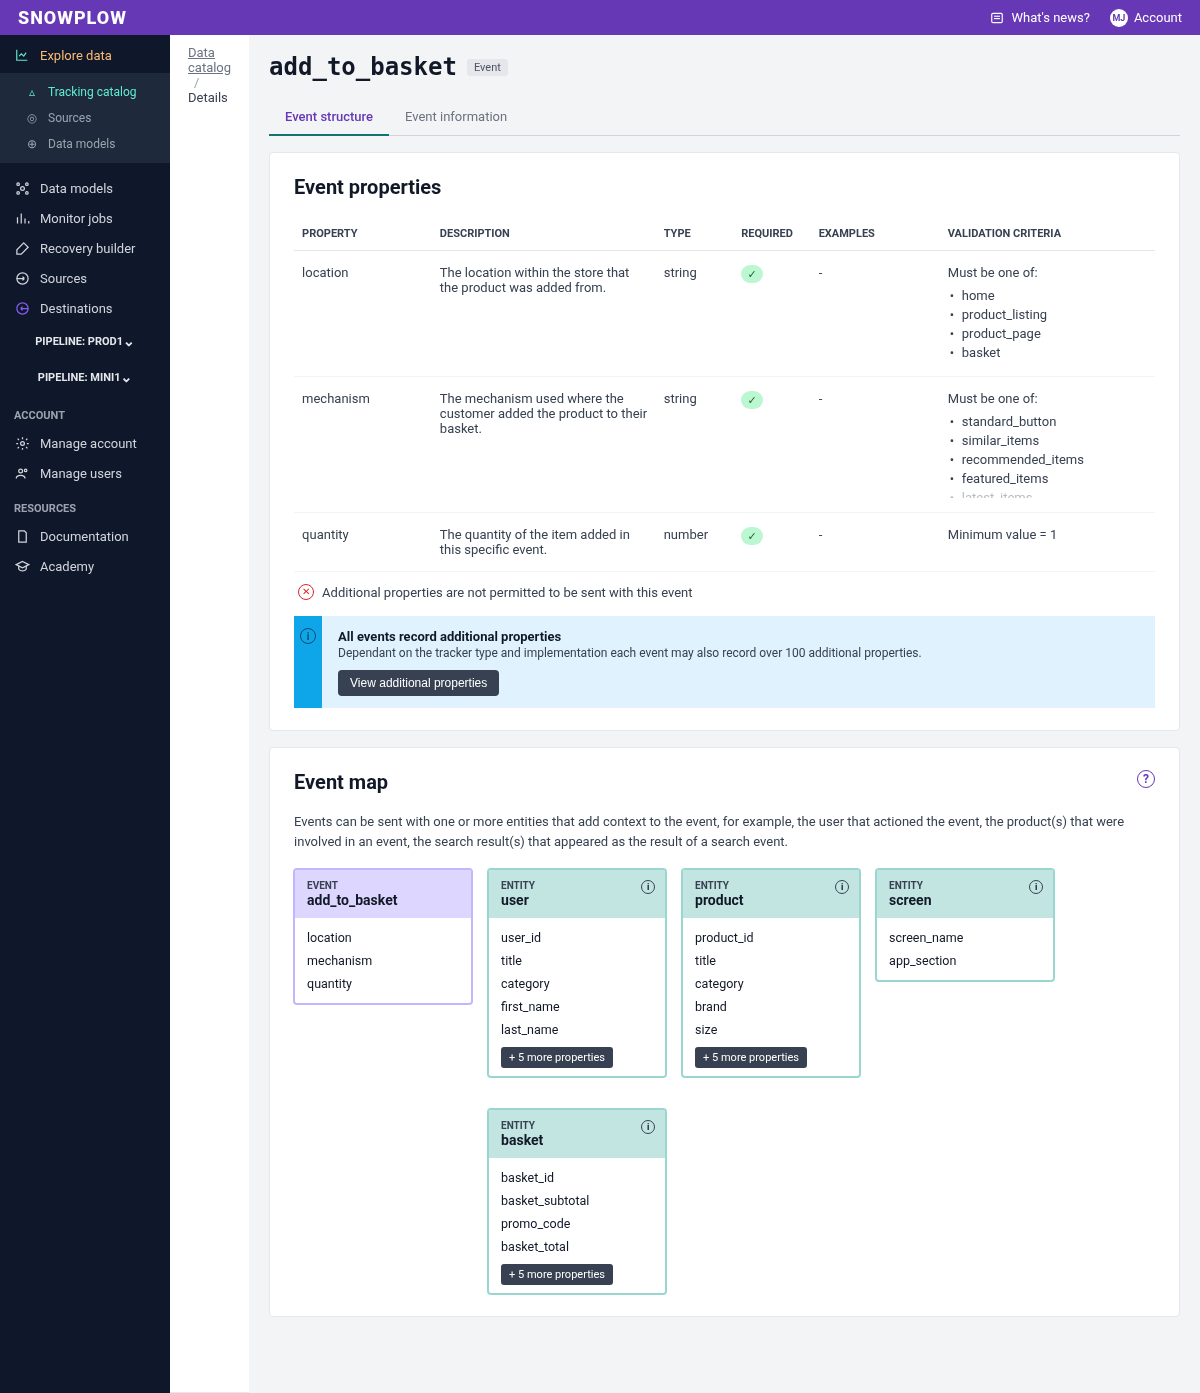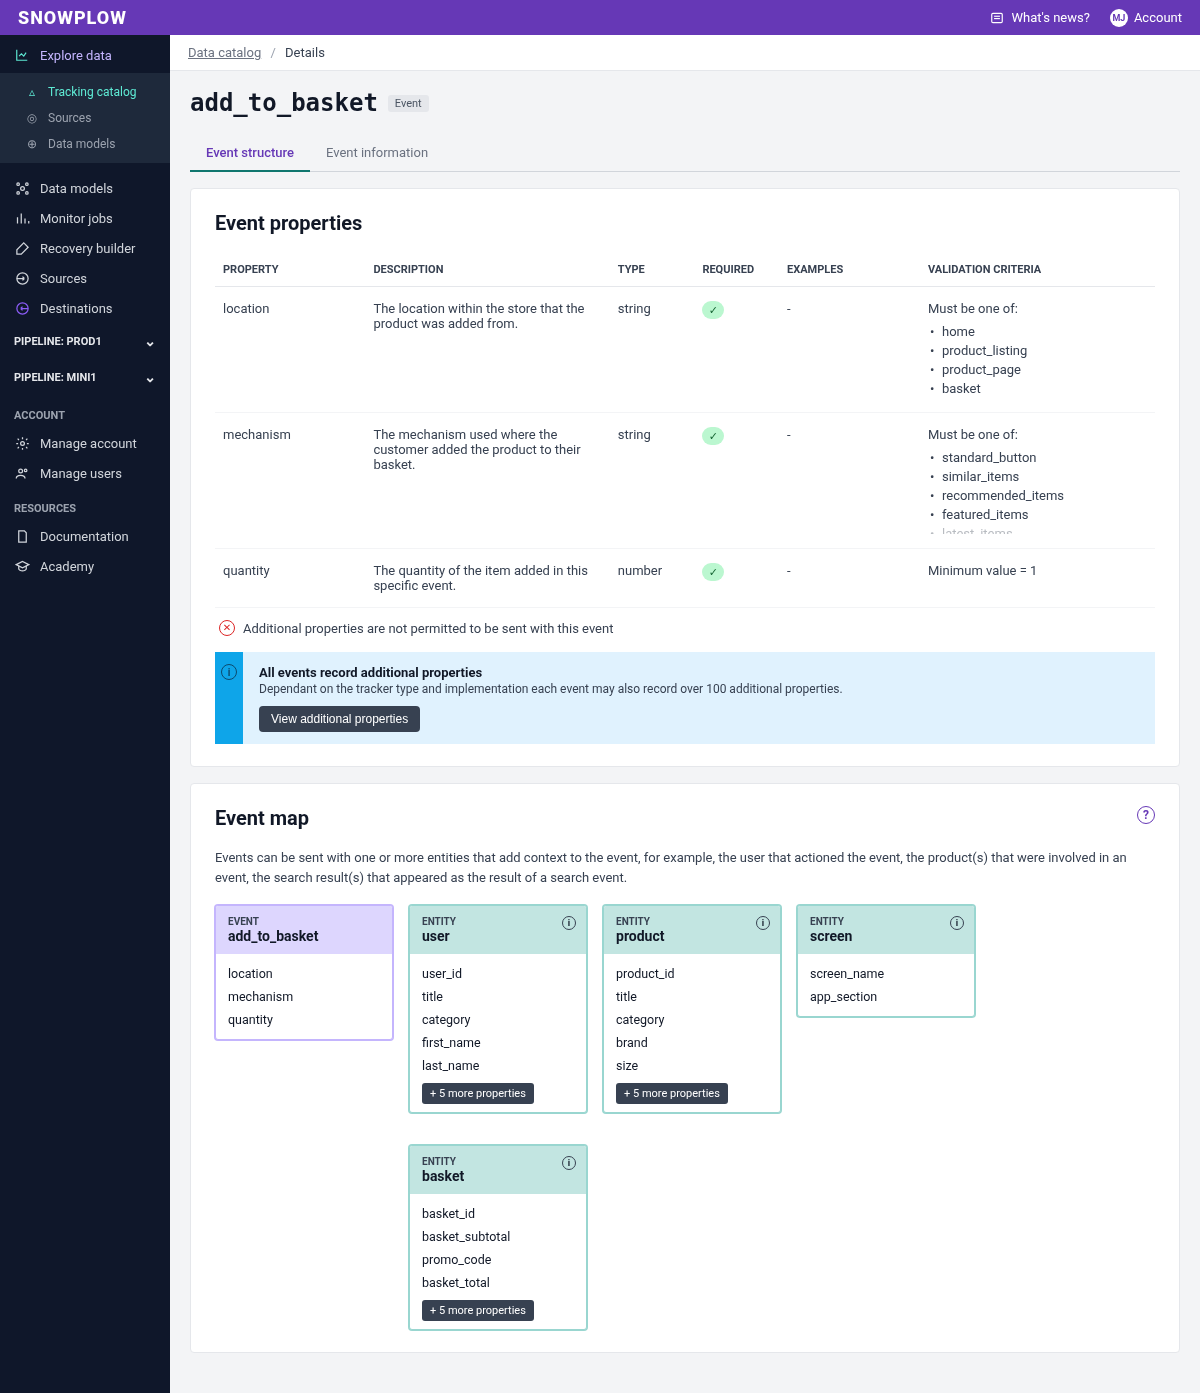--- a/index.html
+++ b/index.html
@@ -43,49 +43,49 @@
   color: #e5e7eb;
   font-size: 13px;
   padding-bottom: 20px;
 }
 .side-item {
   display: flex; align-items: center; gap: 10px;
   padding: 7px 14px;
   cursor: pointer;
   color: #d1d5db;
 }
-.side-item.bright { color: #c4b5fd; padding-top: 12px; padding-bottom: 10px; }
+.side-item.bright { color: #fdba74; padding-top: 12px; padding-bottom: 10px; }
 .side-sub {
   display: flex; align-items: center; gap: 8px;
   padding: 5px 14px 5px 24px;
   font-size: 12px;
   color: #9ca3af;
   cursor: pointer;
 }
 .side-sub.active { color: #5eead4; }
 .side-subgroup { background: #1e293b; padding: 6px 0; }
 .side-heading {
   font-size: 11px; font-weight: 700; color: #9ca3af;
   padding: 14px 14px 6px;
 }
 .side-pipe {
-  display: flex; align-items: center; justify-content: space-between;
+  display: flex; align-items: center; justify-content: center;
   padding: 10px 14px;
   font-size: 11px; font-weight: 700; color: #e5e7eb;
   cursor: pointer;
 }
 .chev::after { content: "⌄"; font-size: 14px; }
 .icon {
   width: 16px; height: 16px; display: inline-flex;
   align-items: center; justify-content: center;
   flex-shrink: 0;
 }
 
 
-.main { flex: 1; display: flex; flex-direction: column; }
+.main { flex: 1; display: flex; flex-direction: row; }
 .crumbs {
   background: #fff;
   padding: 10px 18px;
   font-size: 13px;
   color: #374151;
   border-bottom: 1px solid #e5e7eb;
 }
 .crumb-link { color: #6b7280; text-decoration: underline; cursor: pointer; }
 .crumb-sep { margin: 0 6px; color: #9ca3af; }
 

